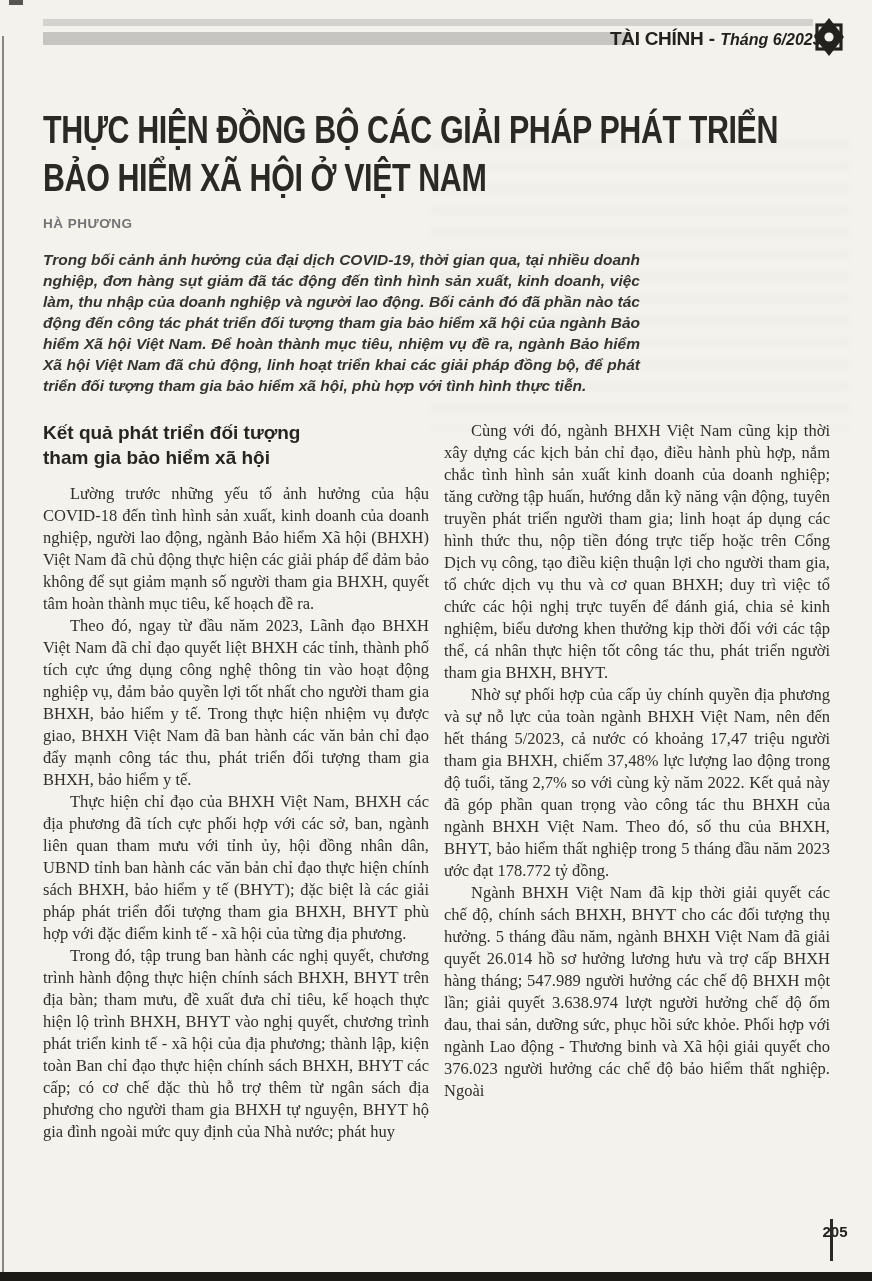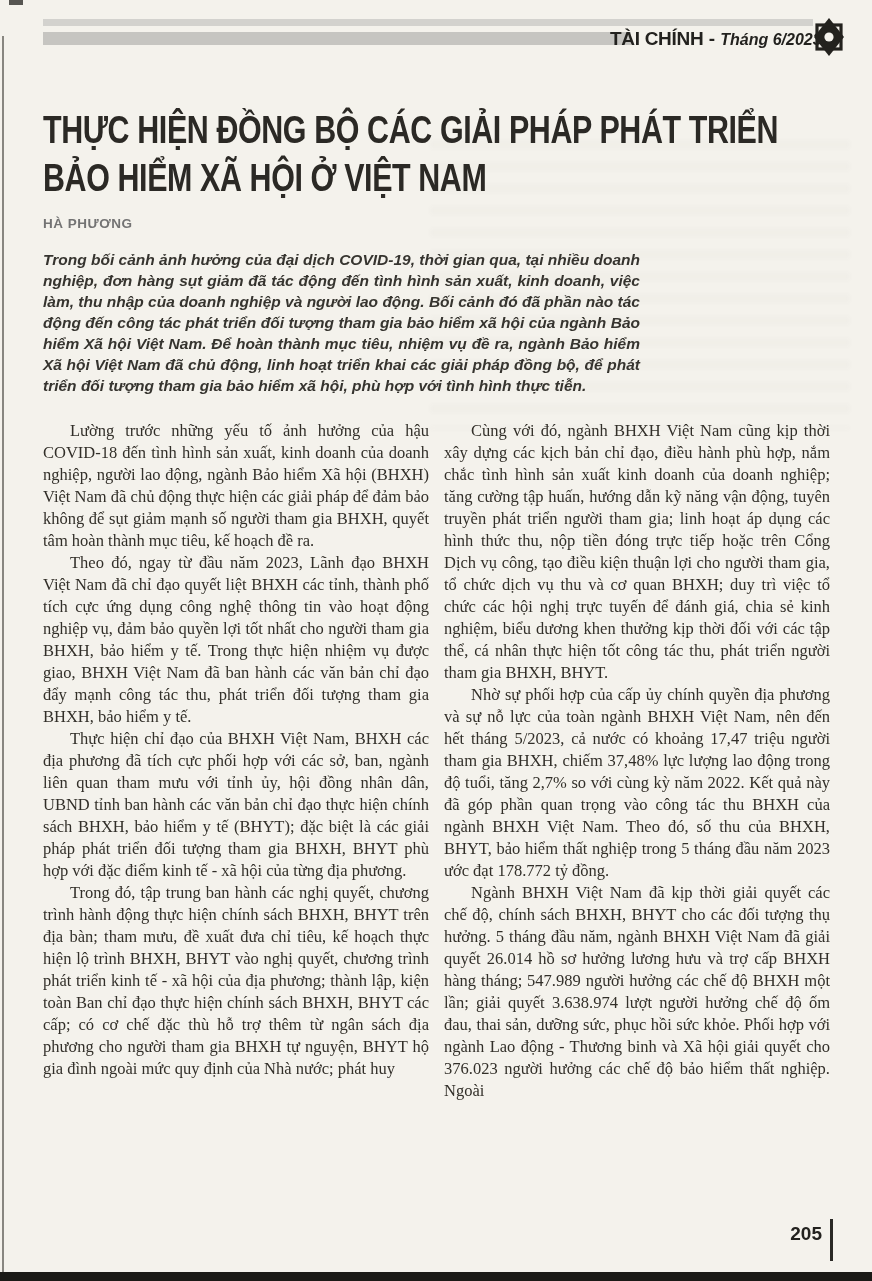--- a/index.html
+++ b/index.html
@@ -55,22 +55,22 @@
     margin:0 0 13px 0;font-family:"Liberation Sans","DejaVu Sans",sans-serif;
   }
   .col p{
     margin:0;font-family:"Liberation Serif","DejaVu Serif",serif;
     font-size:16.5px;line-height:22px;text-align:justify;color:#322f29;
     text-indent:27px;
   }
   .col p.continuation{text-indent:0;}
   
   .page-number{
-    position:absolute;left:776px;top:1223px;width:46px;text-align:right;
-    font-size:19px;font-weight:bold;color:#23221f;
+    position:absolute;left:812px;top:1223px;width:46px;text-align:center;
+    font-size:15px;font-weight:bold;color:#23221f;
   }
   .page-number-divider{position:absolute;left:830px;top:1219px;width:3px;height:42px;background:#2a2925;}
 </style>
 </head>
 <body>
 
 <div class="left-edge-line"></div>
 <div class="topleft-mark"></div>
 <div class="showthrough"></div>
 
@@ -88,20 +88,24 @@
 <h1 class="title" style="margin:0;">
   <span style="display:block;">THỰC HIỆN ĐỒNG BỘ CÁC GIẢI PHÁP PHÁT TRIỂN</span>
   <span style="display:block;">BẢO HIỂM XÃ HỘI Ở VIỆT NAM</span>
 </h1>
 <div class="author">HÀ PHƯƠNG</div>
 
 <div class="abstract">Trong bối cảnh ảnh hưởng của đại dịch COVID-19, thời gian qua, tại nhiều doanh nghiệp, đơn hàng sụt giảm đã tác động đến tình hình sản xuất, kinh doanh, việc làm, thu nhập của doanh nghiệp và người lao động. Bối cảnh đó đã phần nào tác động đến công tác phát triển đối tượng tham gia bảo hiểm xã hội của ngành Bảo hiểm Xã hội Việt Nam. Để hoàn thành mục tiêu, nhiệm vụ đề ra, ngành Bảo hiểm Xã hội Việt Nam đã chủ động, linh hoạt triển khai các giải pháp đồng bộ, để phát triển đối tượng tham gia bảo hiểm xã hội, phù hợp với tình hình thực tiễn.</div>
 
 <div class="columns">
   <div class="col">
+    <h2 class="section-heading">
+      <span style="display:block;">Kết quả phát triển đối tượng</span>
+      <span style="display:block;">tham gia bảo hiểm xã hội</span>
+    </h2>
     <p>Lường trước những yếu tố ảnh hưởng của hậu COVID-18 đến tình hình sản xuất, kinh doanh của doanh nghiệp, người lao động, ngành Bảo hiểm Xã hội (BHXH) Việt Nam đã chủ động thực hiện các giải pháp để đảm bảo không để sụt giảm mạnh số người tham gia BHXH, quyết tâm hoàn thành mục tiêu, kế hoạch đề ra.</p>
     <p>Theo đó, ngay từ đầu năm 2023, Lãnh đạo BHXH Việt Nam đã chỉ đạo quyết liệt BHXH các tỉnh, thành phố tích cực ứng dụng công nghệ thông tin vào hoạt động nghiệp vụ, đảm bảo quyền lợi tốt nhất cho người tham gia BHXH, bảo hiểm y tế. Trong thực hiện nhiệm vụ được giao, BHXH Việt Nam đã ban hành các văn bản chỉ đạo đẩy mạnh công tác thu, phát triển đối tượng tham gia BHXH, bảo hiểm y tế.</p>
     <p>Thực hiện chỉ đạo của BHXH Việt Nam, BHXH các địa phương đã tích cực phối hợp với các sở, ban, ngành liên quan tham mưu với tỉnh ủy, hội đồng nhân dân, UBND tỉnh ban hành các văn bản chỉ đạo thực hiện chính sách BHXH, bảo hiểm y tế (BHYT); đặc biệt là các giải pháp phát triển đối tượng tham gia BHXH, BHYT phù hợp với đặc điểm kinh tế - xã hội của từng địa phương.</p>
     <p>Trong đó, tập trung ban hành các nghị quyết, chương trình hành động thực hiện chính sách BHXH, BHYT trên địa bàn; tham mưu, đề xuất đưa chỉ tiêu, kế hoạch thực hiện lộ trình BHXH, BHYT vào nghị quyết, chương trình phát triển kinh tế - xã hội của địa phương; thành lập, kiện toàn Ban chỉ đạo thực hiện chính sách BHXH, BHYT các cấp; có cơ chế đặc thù hỗ trợ thêm từ ngân sách địa phương cho người tham gia BHXH tự nguyện, BHYT hộ gia đình ngoài mức quy định của Nhà nước; phát huy</p>
   </div>
   <div class="col">
     <p>Cùng với đó, ngành BHXH Việt Nam cũng kịp thời xây dựng các kịch bản chỉ đạo, điều hành phù hợp, nắm chắc tình hình sản xuất kinh doanh của doanh nghiệp; tăng cường tập huấn, hướng dẫn kỹ năng vận động, tuyên truyền phát triển người tham gia; linh hoạt áp dụng các hình thức thu, nộp tiền đóng trực tiếp hoặc trên Cổng Dịch vụ công, tạo điều kiện thuận lợi cho người tham gia, tổ chức dịch vụ thu và cơ quan BHXH; duy trì việc tổ chức các hội nghị trực tuyến để đánh giá, chia sẻ kinh nghiệm, biểu dương khen thưởng kịp thời đối với các tập thể, cá nhân thực hiện tốt công tác thu, phát triển người tham gia BHXH, BHYT.</p>
     <p>Nhờ sự phối hợp của cấp ủy chính quyền địa phương và sự nỗ lực của toàn ngành BHXH Việt Nam, nên đến hết tháng 5/2023, cả nước có khoảng 17,47 triệu người tham gia BHXH, chiếm 37,48% lực lượng lao động trong độ tuổi, tăng 2,7% so với cùng kỳ năm 2022. Kết quả này đã góp phần quan trọng vào công tác thu BHXH của ngành BHXH Việt Nam. Theo đó, số thu của BHXH, BHYT, bảo hiểm thất nghiệp trong 5 tháng đầu năm 2023 ước đạt 178.772 tỷ đồng.</p>
     <p>Ngành BHXH Việt Nam đã kịp thời giải quyết các chế độ, chính sách BHXH, BHYT cho các đối tượng thụ hưởng. 5 tháng đầu năm, ngành BHXH Việt Nam đã giải quyết 26.014 hồ sơ hưởng lương hưu và trợ cấp BHXH hàng tháng; 547.989 người hưởng các chế độ BHXH một lần; giải quyết 3.638.974 lượt người hưởng chế độ ốm đau, thai sản, dưỡng sức, phục hồi sức khỏe. Phối hợp với ngành Lao động - Thương binh và Xã hội giải quyết cho 376.023 người hưởng các chế độ bảo hiểm thất nghiệp. Ngoài</p>
   </div>

